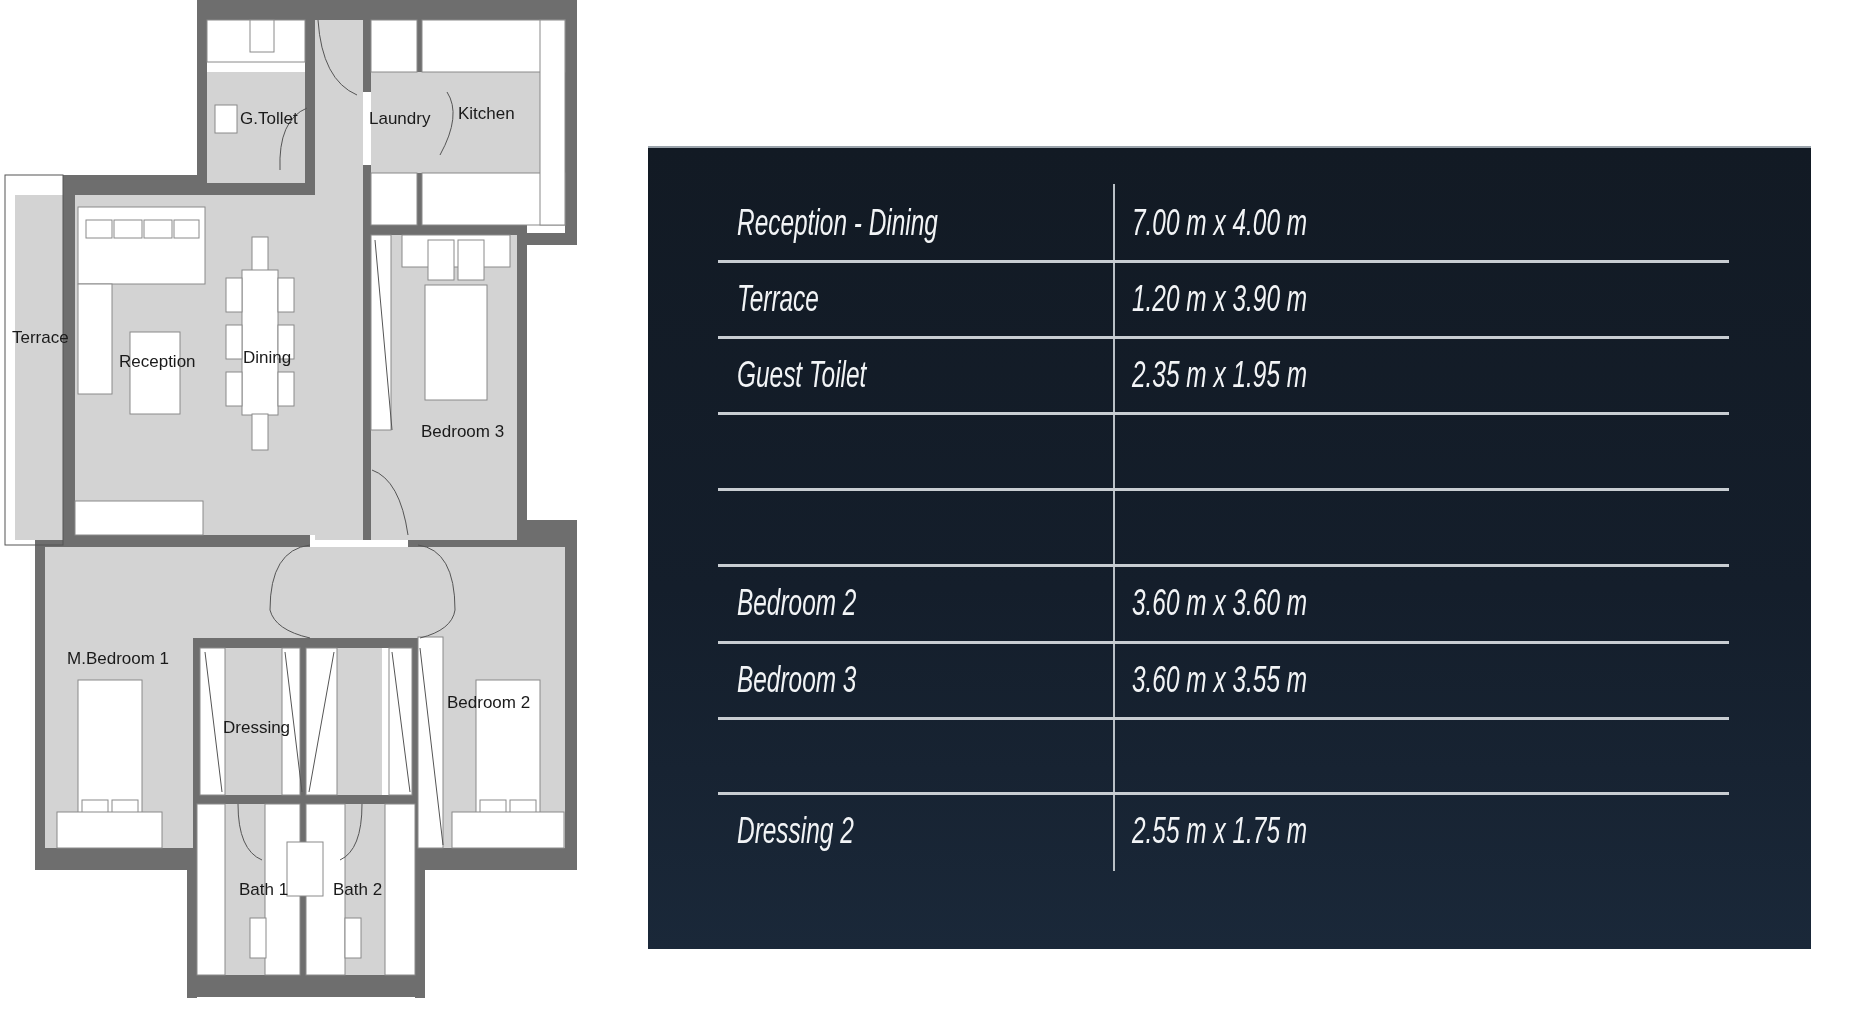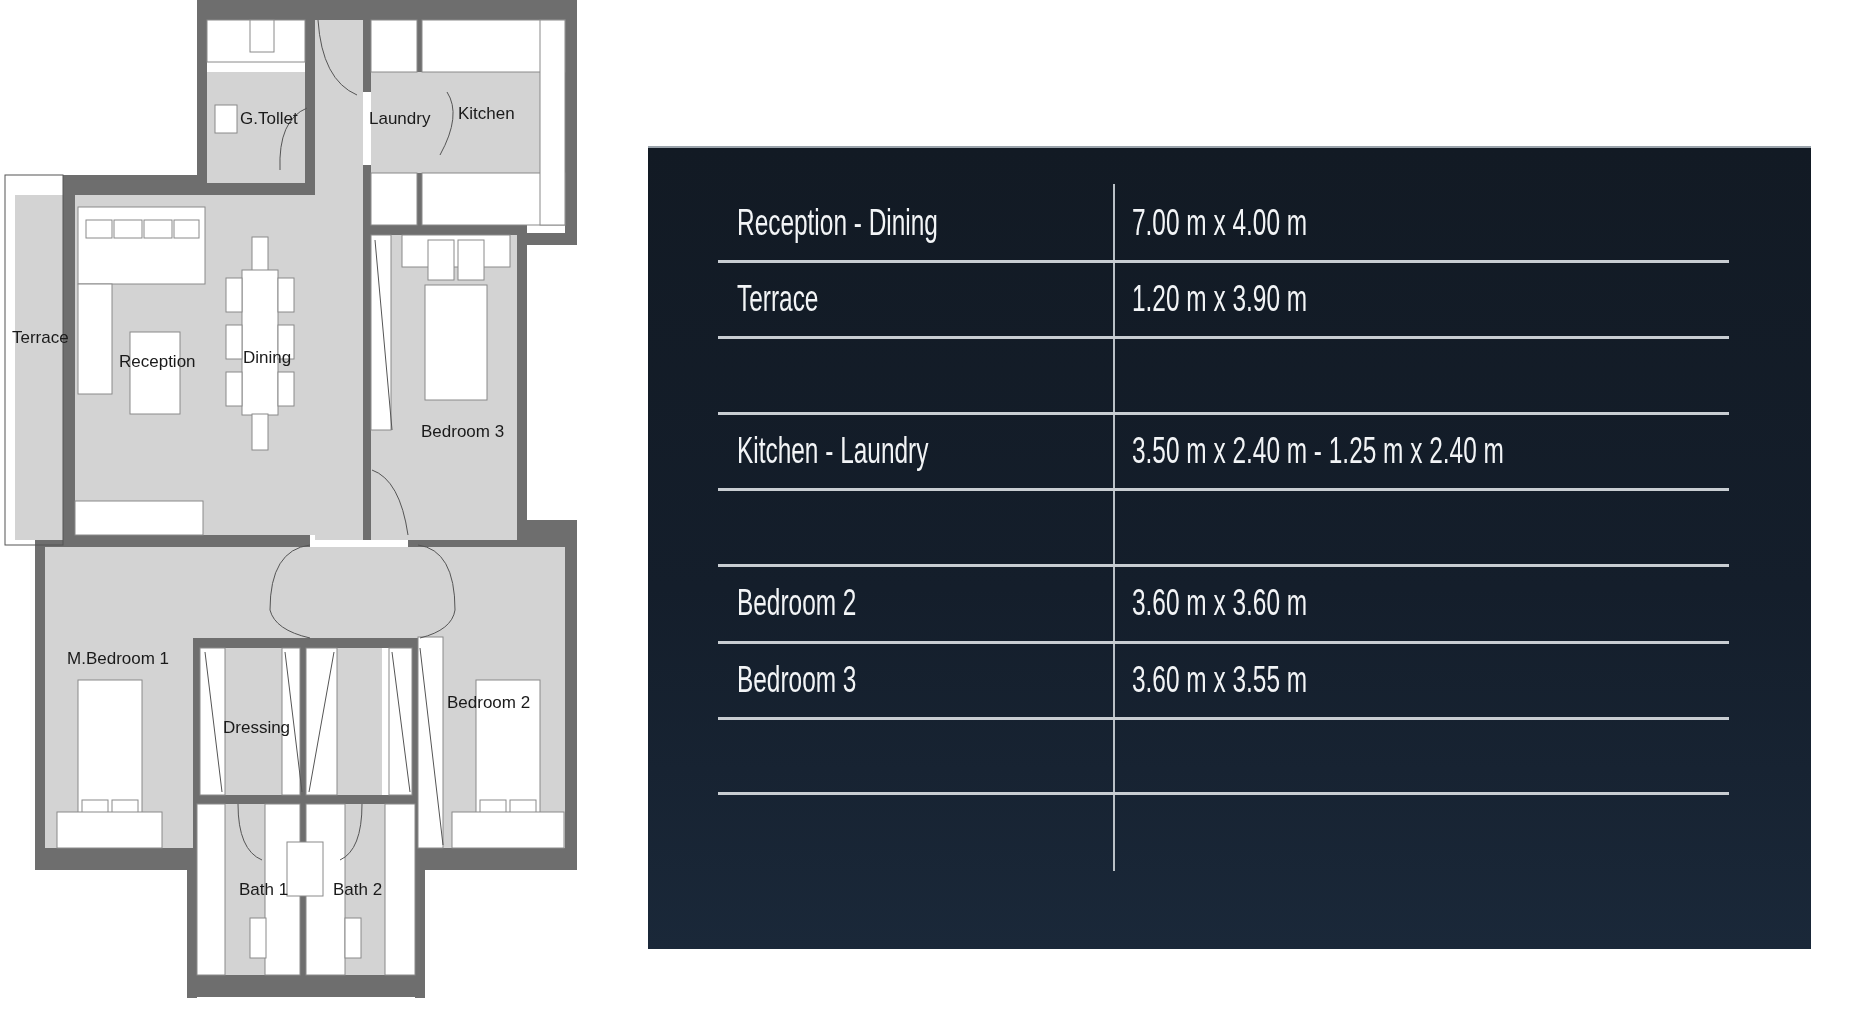--- a/index.html
+++ b/index.html
@@ -6,21 +6,21 @@
   body { width: 1876px; height: 1014px; position: relative; overflow: hidden; font-family: "Liberation Sans", sans-serif; }
   #floorplan { position: absolute; left: 0; top: 0; width: 600px; height: 1014px; }
   #floorplan text { font-family: "Liberation Sans", sans-serif; font-size: 17px; fill: #1a1a1a; }
   .panel {
     position: absolute; left: 648px; top: 146px; width: 1163px; height: 803px;
     background: linear-gradient(180deg, #121a24 0%, #141e2b 55%, #1a2839 100%);
     border-top: 2px solid #9aa3ab;
     box-sizing: border-box;
   }
   .divider { position: absolute; left: 465px; top: 36px; width: 2px; height: 687px; background: #b9c0c6; }
-  .row { position: absolute; left: 70px; width: 1011px; height: 76px; }
+  .row { position: absolute; left: 70px; width: 1011px; height: 76px; font-style: italic; }
   .row-line { position: absolute; left: 70px; width: 1011px; height: 3px; background: #c8cdd2; }
   .cell { position: absolute; top: 0; height: 76px; line-height: 76px; color: #f2f4f6;
           font-family: "Liberation Sans", sans-serif; font-size: 37px; white-space: nowrap;
           transform-origin: left center; }
   .cell.name { left: 19px; transform: scaleX(0.66); }
   .cell.value { left: 414px; transform: scaleX(0.66); }
 </style>
 </head>
 <body>
 
@@ -188,37 +188,41 @@
     <span class="cell value">7.00 m x 4.00 m</span>
   </div>
   <div class="row-line" style="top:112px"></div>
 
   <div class="row" style="top:113px">
     <span class="cell name">Terrace</span>
     <span class="cell value">1.20 m x 3.90 m</span>
   </div>
   <div class="row-line" style="top:188px"></div>
 
+  <div class="row" style="top:189px">
+    <span class="cell name">Guest Toilet</span>
+    <span class="cell value">2.35 m x 1.95 m</span>
+  </div>
   <div class="row-line" style="top:264px"></div>
 
-  <div class="row" style="top:265px">
-    <span class="cell name">Kitchen - Laundry</span>
-    <span class="cell value">3.50 m x 2.40 m - 1.25 m x 2.40 m</span>
-  </div>
   <div class="row-line" style="top:340px"></div>
 
   <div class="row-line" style="top:416px"></div>
 
   <div class="row" style="top:417px">
     <span class="cell name">Bedroom 2</span>
     <span class="cell value">3.60 m x 3.60 m</span>
   </div>
   <div class="row-line" style="top:493px"></div>
 
   <div class="row" style="top:494px">
     <span class="cell name">Bedroom 3</span>
     <span class="cell value">3.60 m x 3.55 m</span>
   </div>
   <div class="row-line" style="top:569px"></div>
 
   <div class="row-line" style="top:644px"></div>
 
+  <div class="row" style="top:645px">
+    <span class="cell name">Dressing 2</span>
+    <span class="cell value">2.55 m x 1.75 m</span>
+  </div>
 </div>
 
 </body></html>

